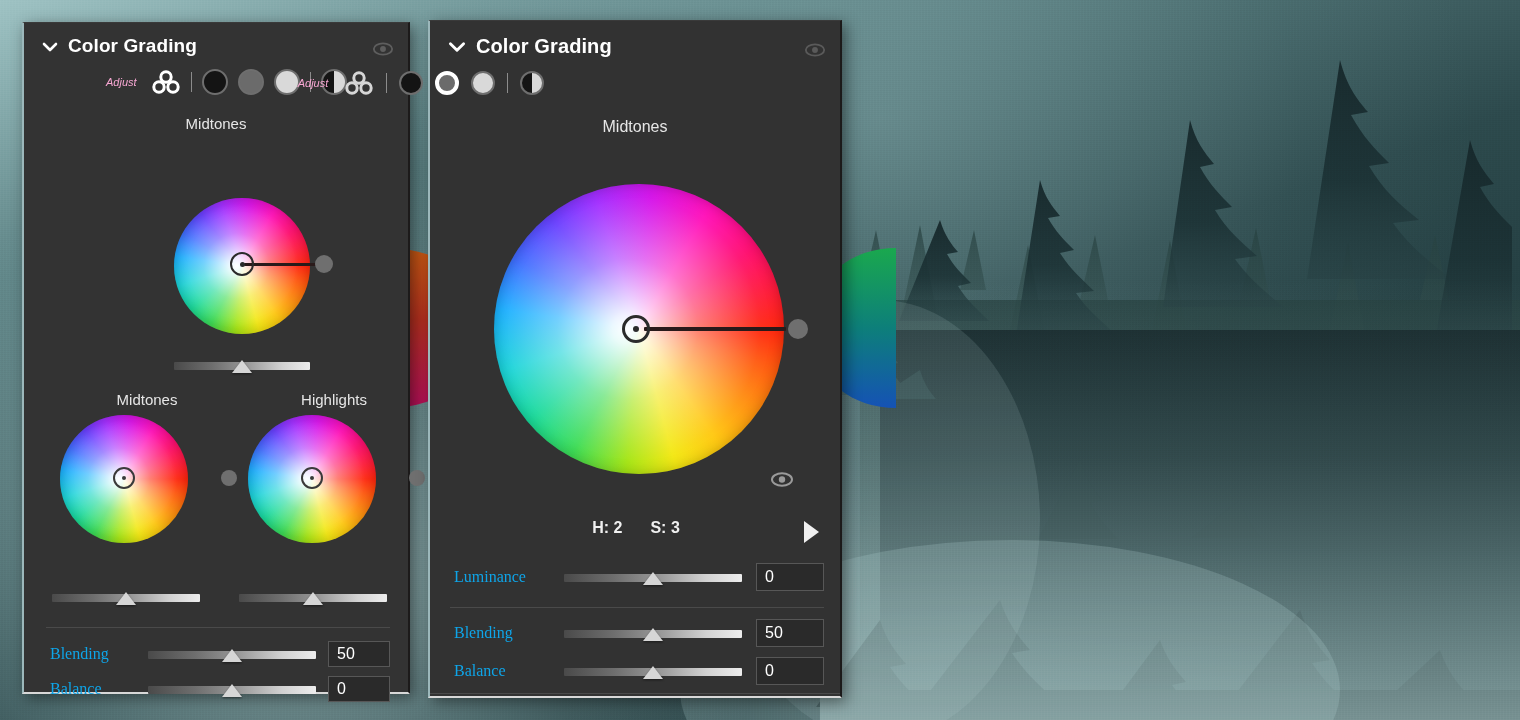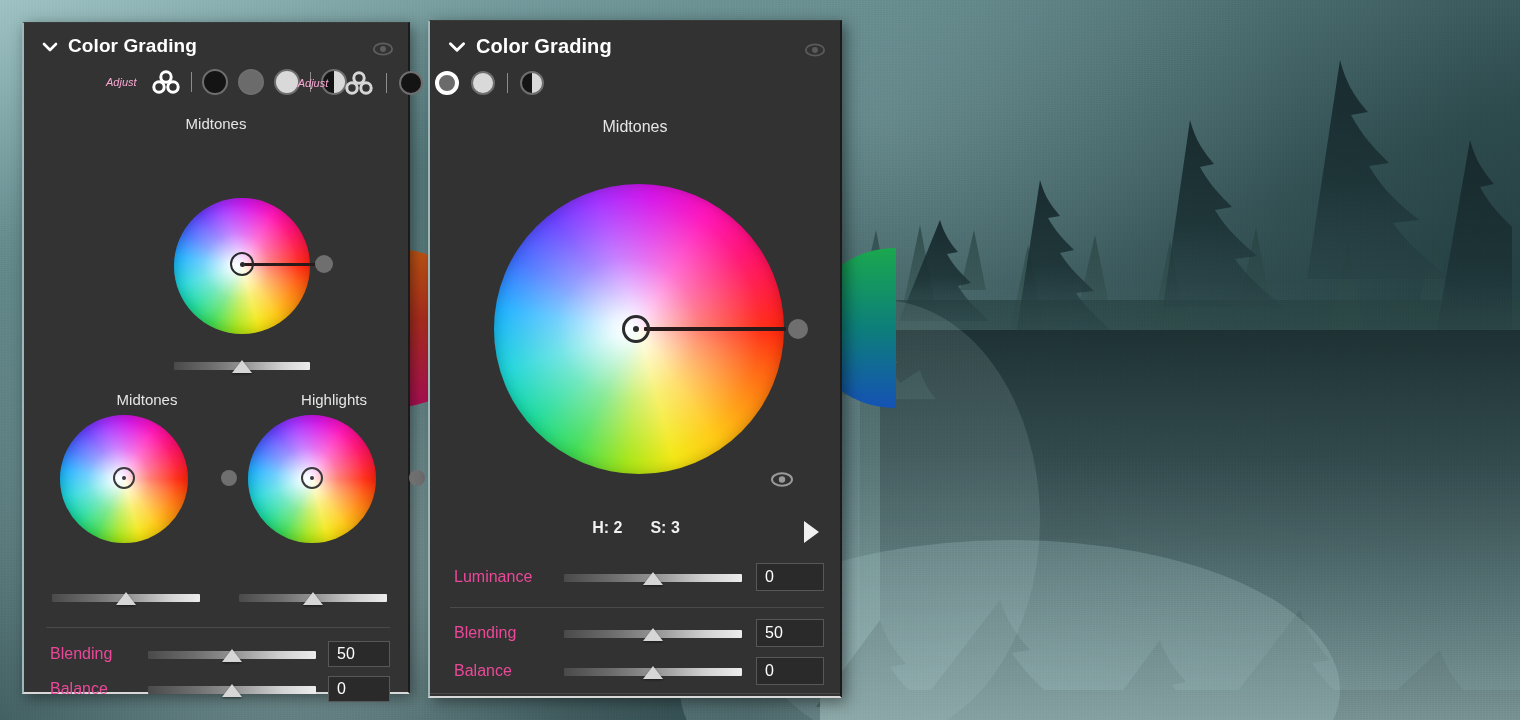--- a/index.html
+++ b/index.html
@@ -128,21 +128,21 @@
   .hs-val { color:#f0f0f0; font-size:16px; font-weight:bold; }
   .play-tri {
     width:0; height:0;
     border-top: 11px solid transparent;
     border-bottom: 11px solid transparent;
     border-right: 15px solid #f0f0f0;
   }
 
   
   .ctrl-row { display:flex; align-items:center; }
-  .ctrl-label { color:#ec4899; font-size:16px; }
+  .ctrl-label { color:#0ea5e9; font-size:16px;font-family:Liberation Serif, serif; }
   .num-box {
     background:#2a2a2a; border:1px solid #575757;
     color:#ffffff; font-size:16px;
     display:flex; align-items:center;
     padding-left: 8px;
   }
   .hr { background:#4a4a4a; height:1px; }
 </style>
 </head>
 <body>

